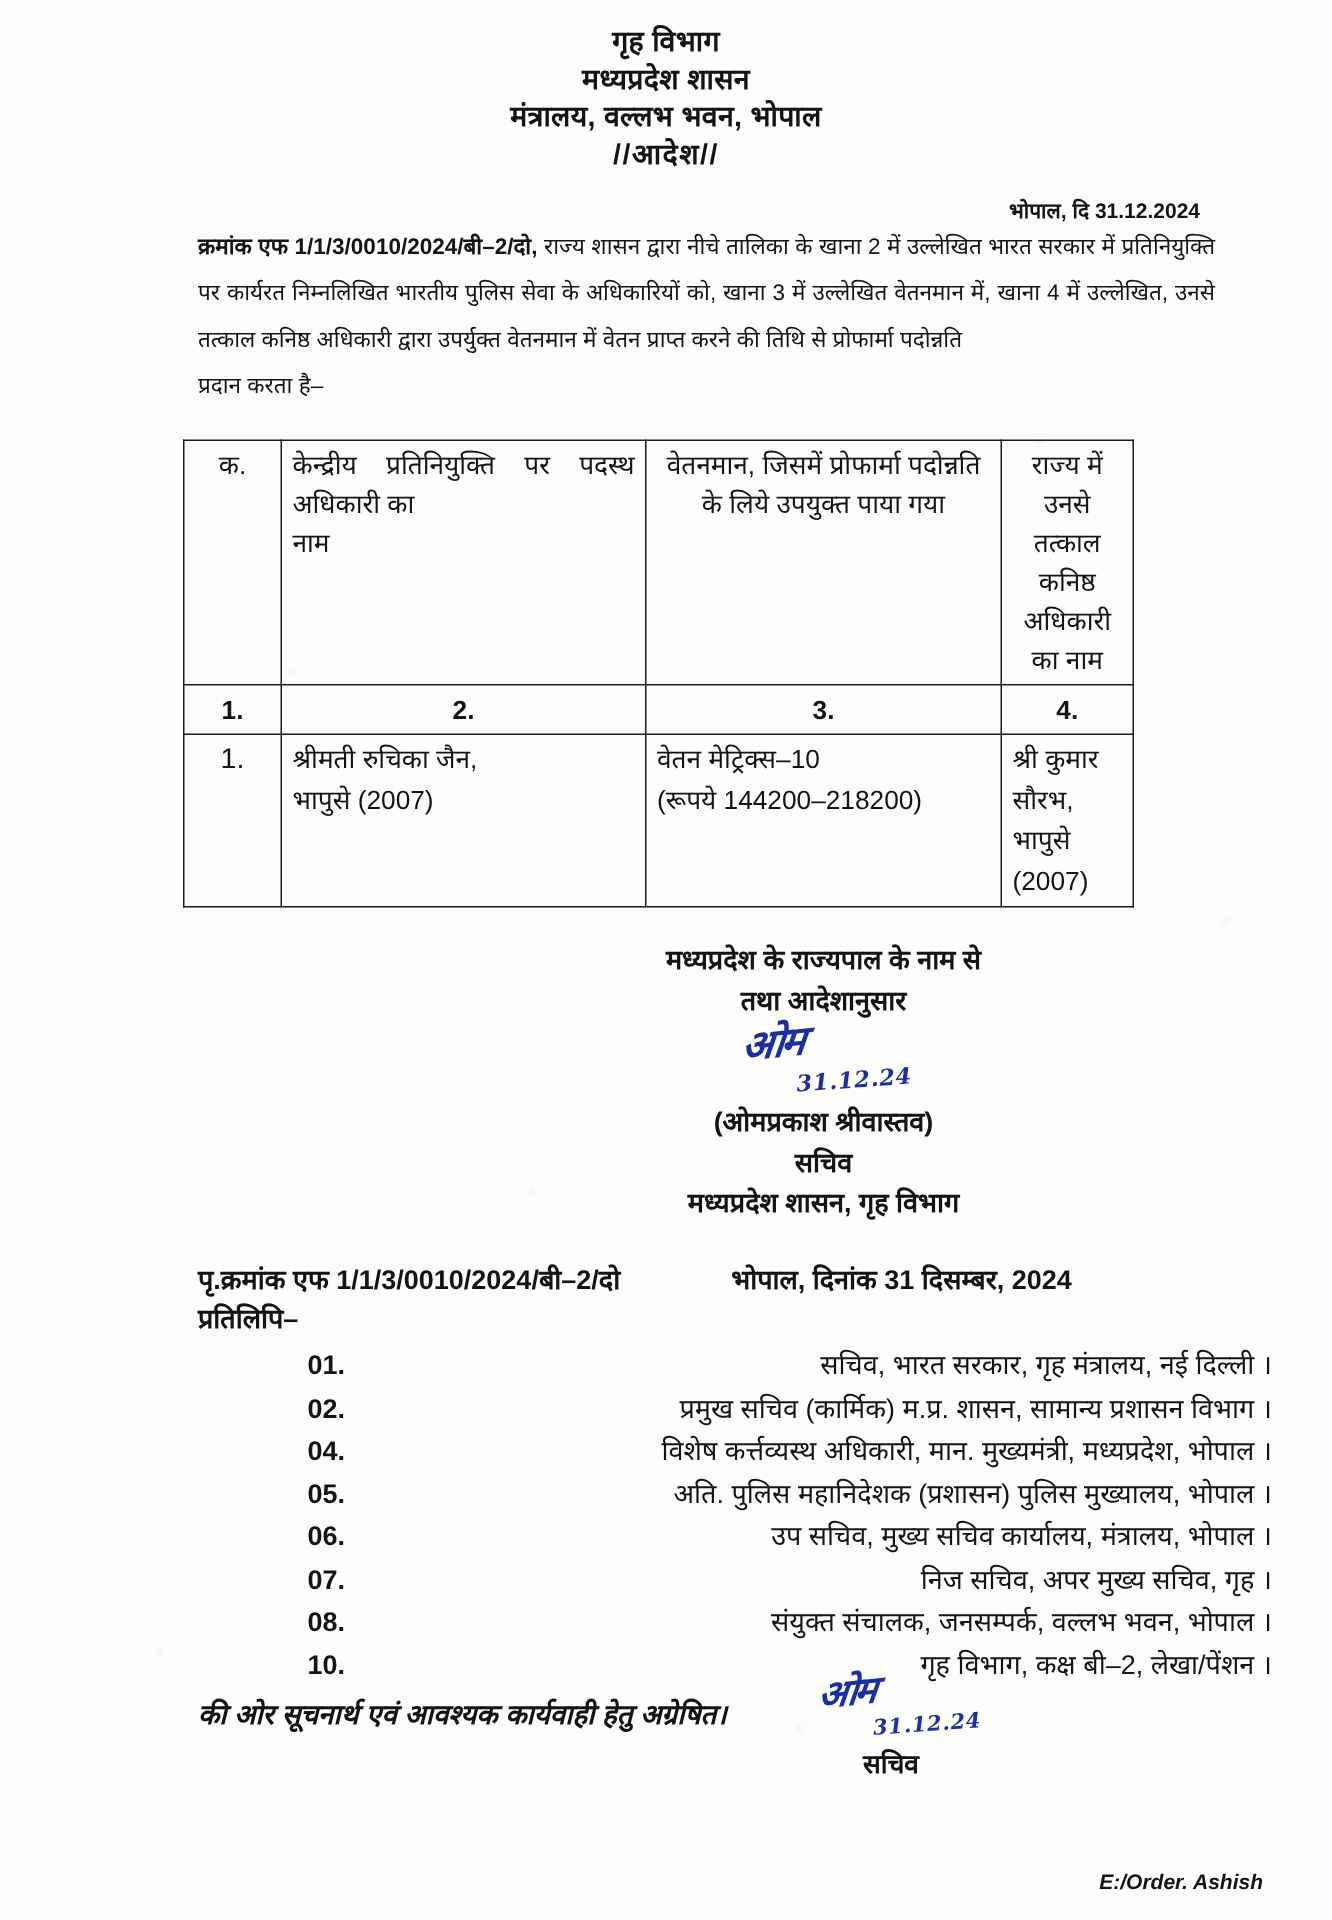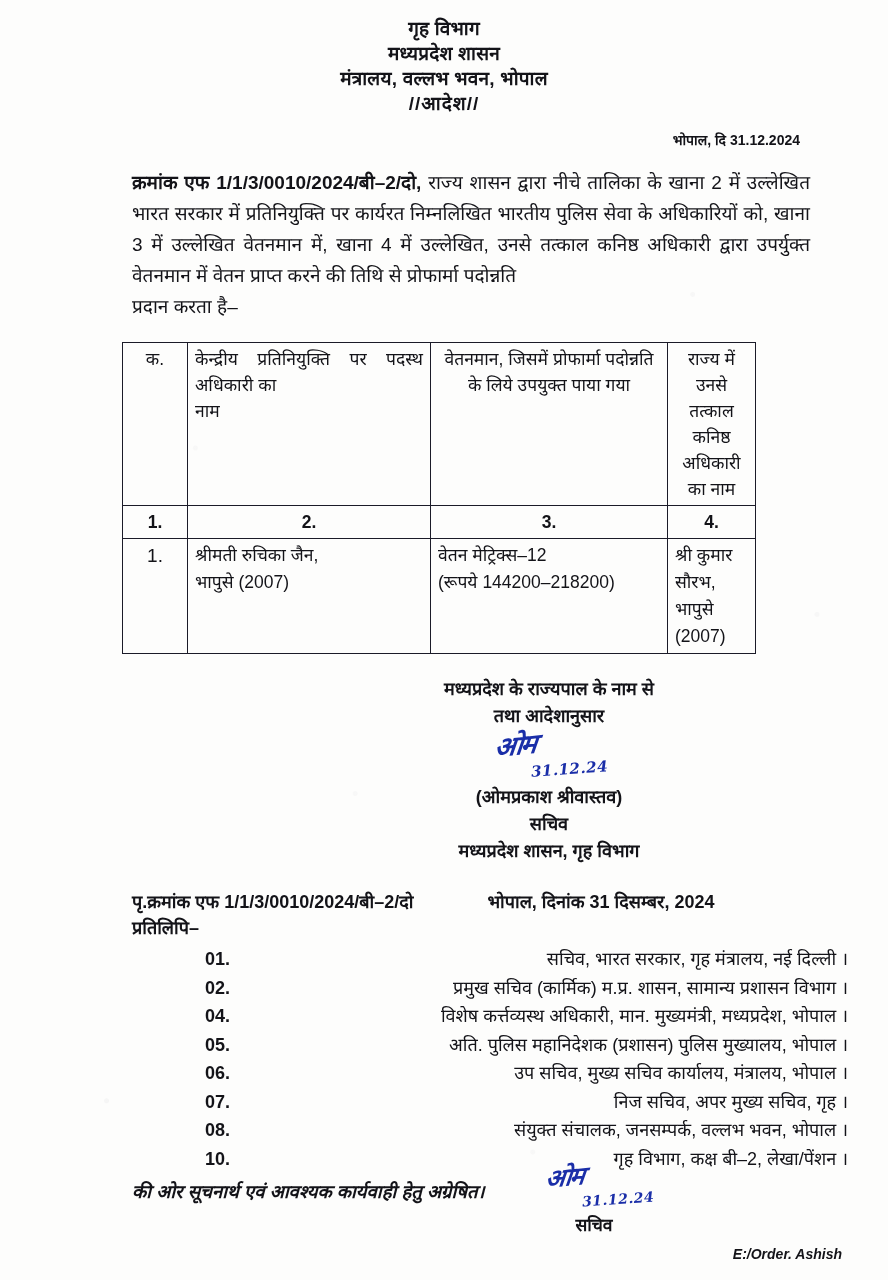--- a/index.html
+++ b/index.html
@@ -53,23 +53,22 @@
   .place-date {
     text-align: right;
     font-weight: bold;
     font-size: 14px;
     margin-top: 14px;
     padding-right: 48px;
   }
 
   
   .para {
-    margin-top: 18px;
     padding: 0 38px 0 92px;
-    font-size: 19px;
+    font-size: 15px;
     line-height: 31px;
     text-align: justify;
     text-justify: inter-word;
   }
   .para .kram { font-weight: bold; }
   .para .tail { display: block; text-align: left; }
 
   
   .tbl-wrap { padding: 0 92px 0 82px; margin-top: 20px; }
   table.order {
@@ -272,21 +271,21 @@
           <td class="c-three">3.</td>
           <td class="c-four">4.</td>
         </tr>
         <tr class="datarow">
           <td class="c-sn">1.</td>
           <td class="c-two">
             <div class="nm-just">श्रीमती रुचिका जैन,</div>
             <div>भापुसे (2007)</div>
           </td>
           <td class="c-three">
-            <div>वेतन मेट्रिक्स–12</div>
+            <div>वेतन मेट्रिक्स–10</div>
             <div>(रूपये 144200–218200)</div>
           </td>
           <td class="c-four">
             <div>श्री कुमार सौरभ,</div>
             <div>भापुसे (2007)</div>
           </td>
         </tr>
       </tbody>
         </table>
     </div>

